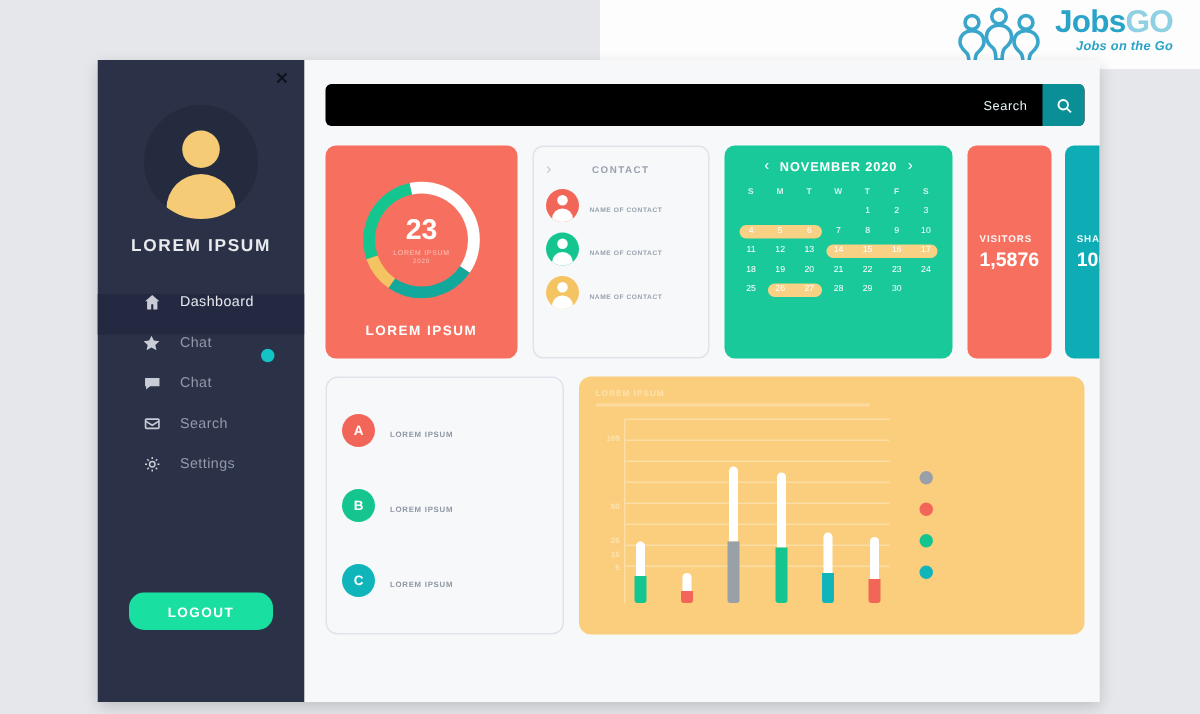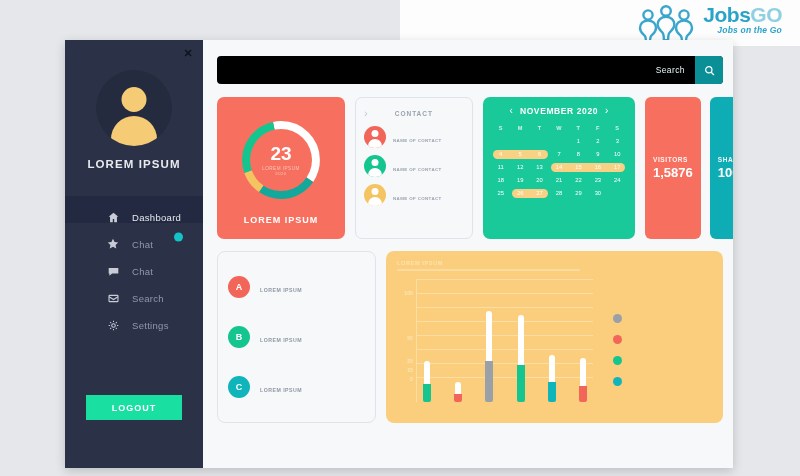--- a/index.html
+++ b/index.html
@@ -59,39 +59,39 @@
   .av-body {
     position: absolute; left: 50%; top: 46px; transform: translateX(-50%);
     width: 46px; height: 34px; border-radius: 23px 23px 0 0; background: #f6cb75;
   }
   .user-name {
     text-align: center; color: #e9eaee; font-size: 11.5px; font-weight: bold;
     letter-spacing: 1.1px; margin-top: 12px;
   }
   .menu { margin-top: 26px; }
   .menu-item {
-    display: flex; align-items: flex-end; height: 27px;
-    padding-left: 40px; color: #9298ab; font-size: 9.5px;
+    display: flex; align-items: flex-start; height: 27px;
+    padding-left: 28px; color: #9298ab; font-size: 9.5px;
     position: relative; cursor: pointer;
   }
   .menu-item.active { background: #222940; color: #e7e9ee; }
   .mi-icon {
     width: 16px; display: inline-flex; align-items: center; justify-content: center;
     margin-right: 11px; color: #c9ccd6;
   }
   .mi-label { letter-spacing: .3px; }
   .badge {
     position: absolute; right: 20px; top: 50%; transform: translateY(-50%);
     width: 9px; height: 9px; border-radius: 50%;
   }
   .badge.orange { background: #f0592c; }
   .badge.teal { background: #14c3c6; }
   .logout-btn {
     position: absolute; left: 21px; bottom: 48px; width: 96px; height: 25px;
-    background: #19dfa0; color: #ffffff; border: none; border-radius: 0;
+    background: #19dfa0; color: #ffffff; border: none; border-radius: 10px;
     font-size: 9px; font-weight: bold; letter-spacing: 1px;
     font-family: "Liberation Sans", sans-serif; cursor: pointer;
   }
 
   
   .main {
     flex: 1; background: #f6f8fa; padding: 16px 14px 0 14px; position: relative;
   }
 
   

